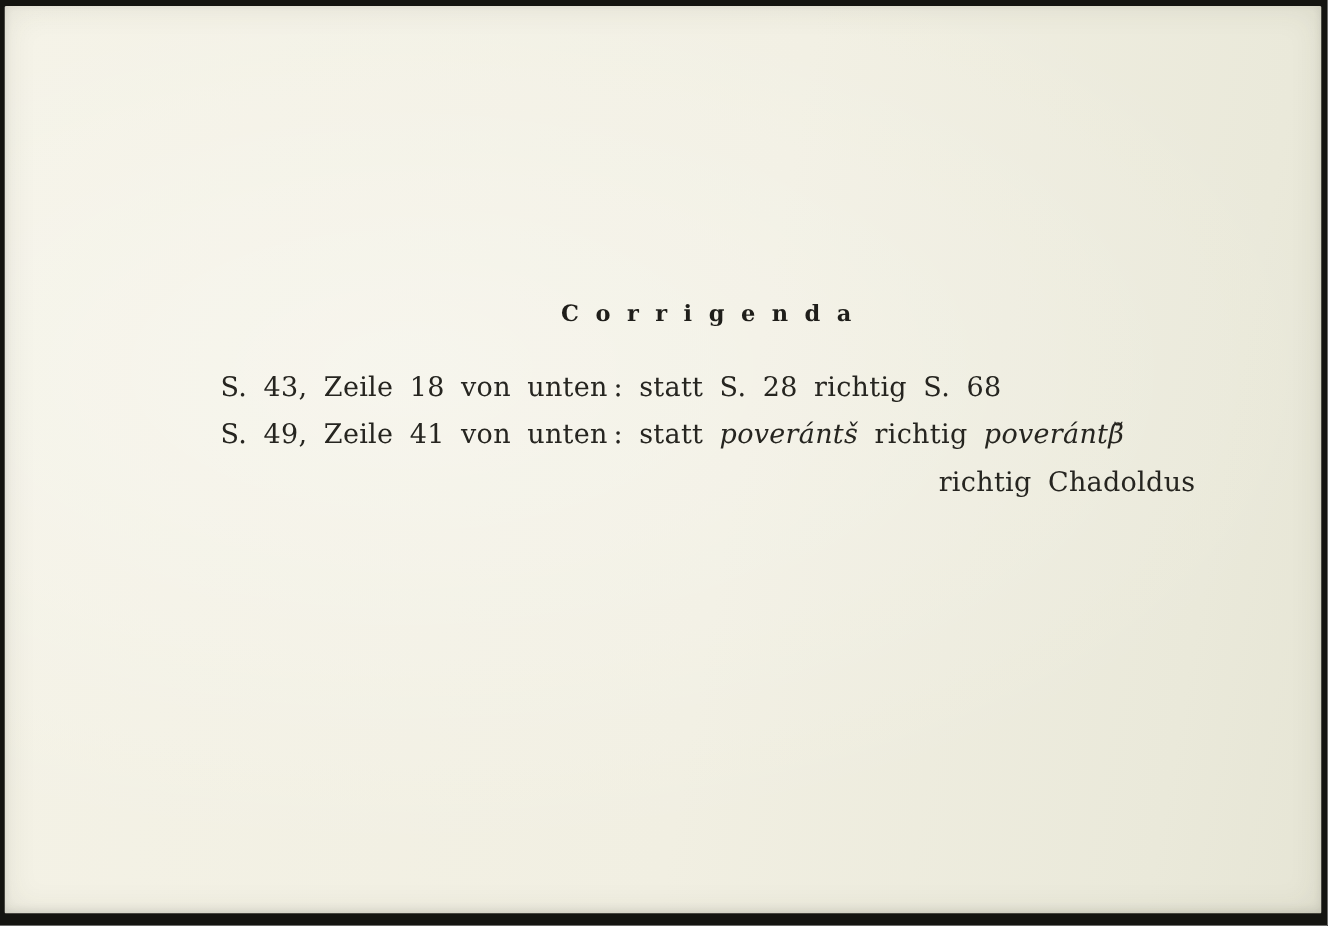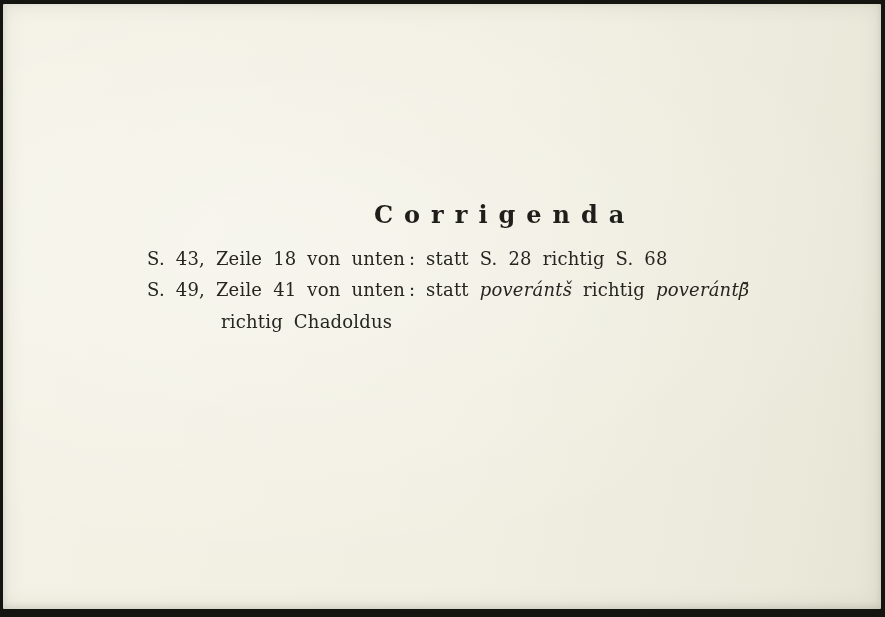--- a/index.html
+++ b/index.html
@@ -26,21 +26,21 @@
       radial-gradient(ellipse 120% 90% at 30% 40%, rgba(255,255,255,0.35), rgba(255,255,255,0) 60%),
       linear-gradient(100deg, #f4f2e6 0%, #f1efe2 55%, #eae9da 88%, #e6e5d5 100%);
     border-radius: 1px;
     box-shadow: inset 0 0 22px rgba(60,60,40,0.10), inset 0 -2px 6px rgba(40,40,30,0.12);
   }
   .heading {
     position: absolute;
     left: 371px;
     top: 196px;
     margin: 0;
-    font-size: 24px;
+    font-size: 15px;
     font-weight: bold;
     letter-spacing: 11px;
     color: #1f1e1a;
     white-space: nowrap;
   }
   .lines {
     position: absolute;
     left: 144px;
     top: 239px;
     width: 650px;
@@ -49,20 +49,21 @@
     color: #262520;
     word-spacing: 5px;
     letter-spacing: 0.2px;
   }
   .line {
     margin: 0;
     white-space: nowrap;
   }
   .line.indent {
     padding-left: 74px;
+    text-align: right;
   }
   .it {
     font-style: italic;
   }
 </style>
 </head>
 <body>
 
 <div class="scan">
   <div class="paper">

